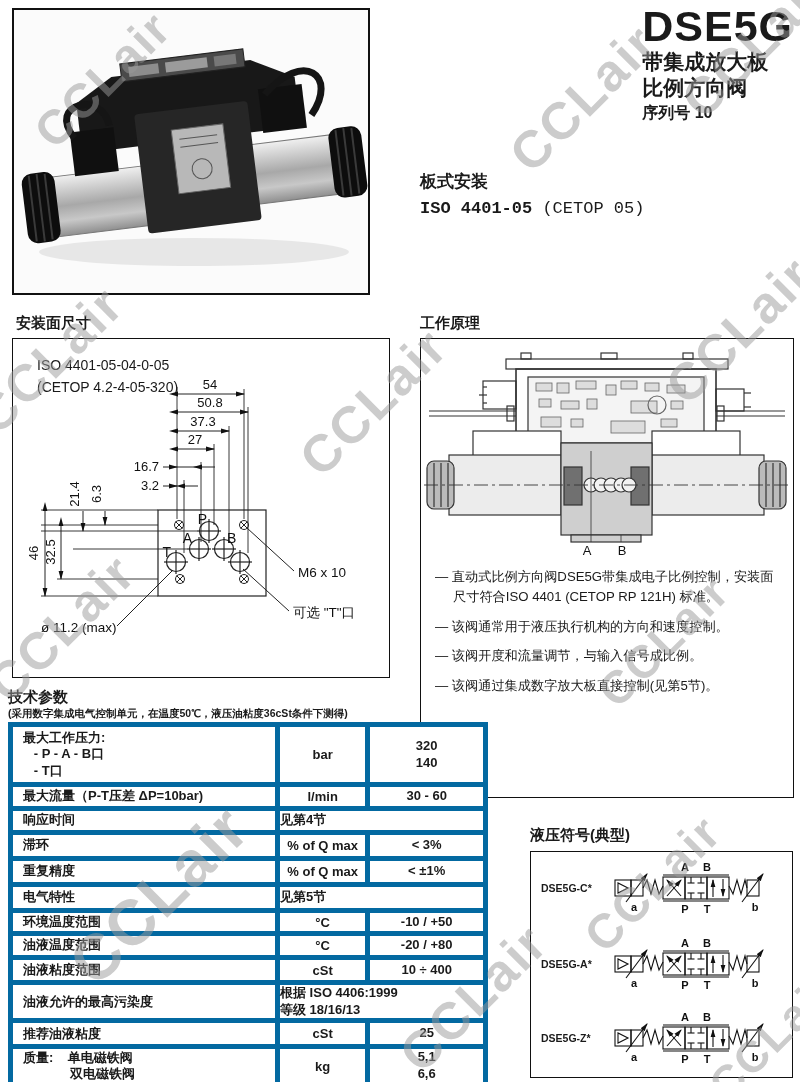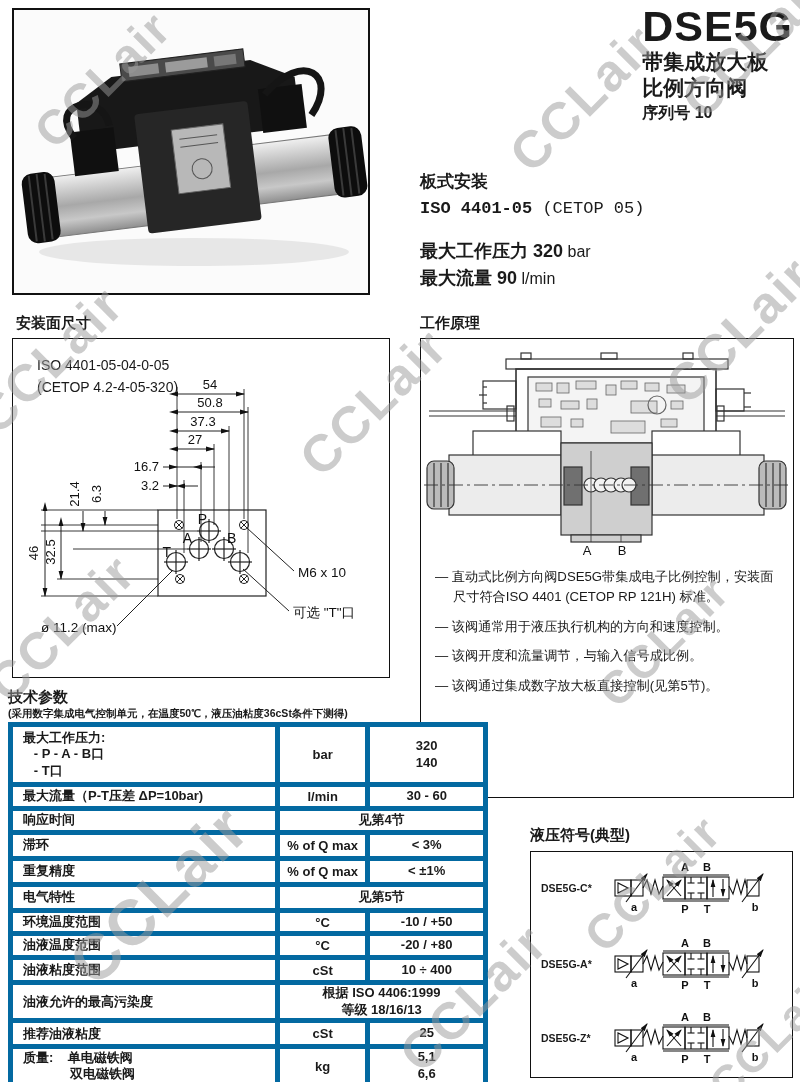--- a/index.html
+++ b/index.html
@@ -58,21 +58,21 @@
   
   .tech-table{position:absolute;left:8px;top:722px;width:480px;border-collapse:collapse;
               z-index:5;background:#fff;}
   .tech-table td{border:5px solid #0369a1;font-size:13px;vertical-align:middle;padding:0;font-weight:bold;}
   .tech-table{border:2px solid #1a1a1a;}
   td.param{width:268px;text-align:left;padding-left:10px;}
   td.param div{white-space:pre-wrap;line-height:1.25;}
   td.unit{width:90px;text-align:center;}
   td.value{width:120px;text-align:center;}
   td.value div{line-height:1.3;}
-  td.span{text-align:center;}
+  td.span{}
   td.span div{line-height:1.28;}
   svg text{font-family:"Liberation Sans",sans-serif;}
 </style>
 </head>
 <body>
 
 <div id="page">
 
   <div class="wm wm1">CCLair</div>
   <div class="wm wm2">CCLair</div>
@@ -133,24 +133,20 @@
     <div class="sub">带集成放大板</div>
     <div class="sub">比例方向阀</div>
     <div class="series">序列号 10</div>
   </div>
 
   <div class="mount-block">
     <div class="mb-title">板式安装</div>
     <div class="mb-iso"><b>ISO 4401-05</b><span> (CETOP 05)</span></div>
   </div>
 
-  <div class="ratings">
-    <div class="rating-line"><span>最大工作压力 </span><span>320</span><span class="unit"> bar</span></div>
-    <div class="rating-line"><span>最大流量 </span><span>90</span><span class="unit"> l/min</span></div>
-  </div>
 
   <div class="sec-h h-mount">安装面尺寸</div>
   <div class="sec-h h-principle">工作原理</div>
   <div class="sec-h h-tech">技术参数</div>
   <div class="tech-note">(采用数字集成电气控制单元，在温度50℃，液压油粘度36cSt条件下测得)</div>
   <div class="sec-h h-symbols">液压符号(典型)</div>
 
   <div class="draw-box">
     <div class="iso-code">
       <div>ISO 4401-05-04-0-05</div>

